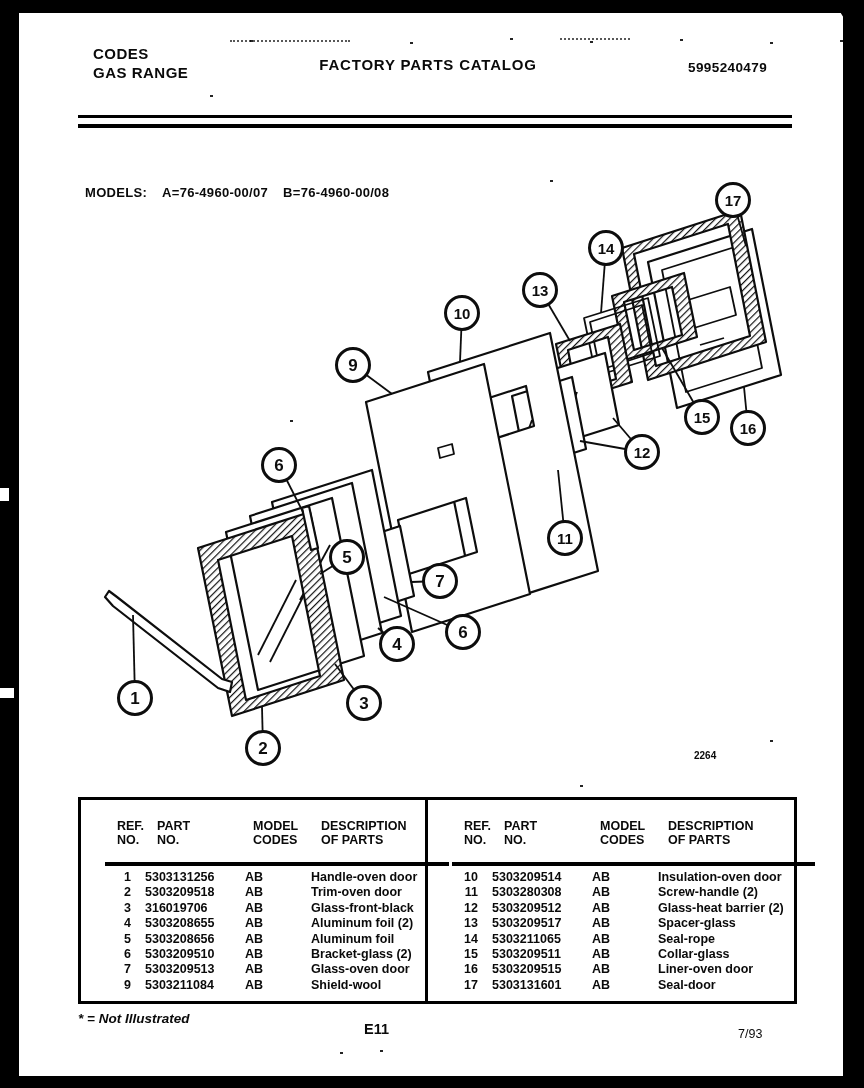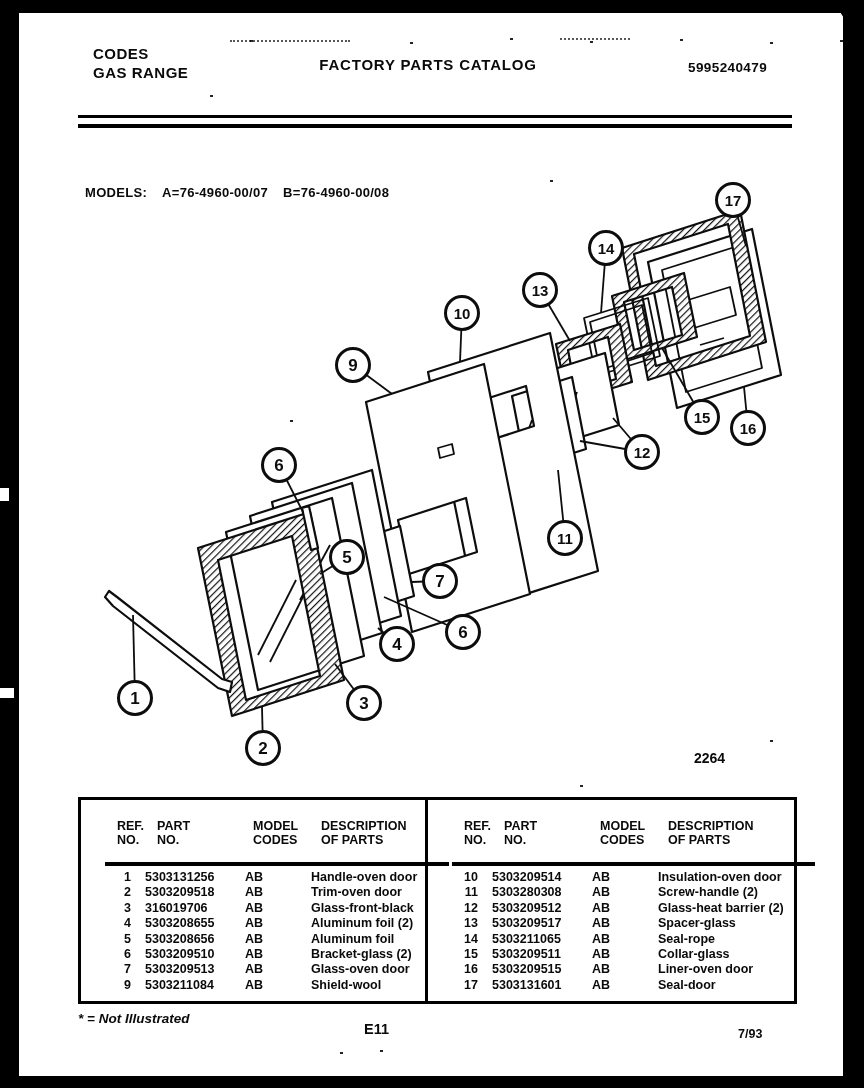--- a/index.html
+++ b/index.html
@@ -14,40 +14,40 @@
   .corner-blob{position:absolute;left:812px;top:0px;width:52px;height:52px;background:#000;
         clip-path:polygon(40% 0,100% 0,100% 100%,78% 62%);}
   .notch{position:absolute;background:#fff;}
   
   .brand{position:absolute;left:93px;top:44px;font-size:15px;font-weight:700;letter-spacing:.5px;line-height:19px;}
   .title{position:absolute;left:228px;top:56px;width:400px;text-align:center;font-size:15px;font-weight:700;letter-spacing:.8px;}
   .pubno{position:absolute;left:688px;top:60px;font-size:13.5px;font-weight:700;letter-spacing:.4px;}
   .rule{position:absolute;background:#000;}
   .models{position:absolute;left:85px;top:137px;font-size:13px;font-weight:700;letter-spacing:.3px;margin-top:48px;}
   .models span{margin-right:15px;}
-  .fig-num{position:absolute;left:694px;top:750px;font-size:14px;font-weight:700;}
+  .fig-num{position:absolute;left:694px;top:750px;font-size:10px;font-weight:700;}
   
   svg.diagram{position:absolute;left:0;top:0;}
   
   .ptable{position:absolute;left:78px;top:797px;width:713px;height:201px;border:3px solid #000;}
   .ptable .vdiv{position:absolute;left:344px;top:0;width:3px;height:100%;background:#000;}
   .half{position:absolute;top:12px;height:100%;margin-left:24px;}
   .half.l{left:0;width:344px;}
   .half.r{left:347px;right:0;width:363px;}
   .thead{position:absolute;top:7px;left:0;right:0;font-size:12.5px;font-weight:700;line-height:14px;}
   .thead span{position:absolute;white-space:pre;}
   .h-rule{position:absolute;left:0;right:0;top:50px;height:4px;background:#000;}
   .tbody{position:absolute;top:58px;left:0;right:0;}
   .prow{display:grid;grid-template-columns:40px 100px 66px auto;column-gap:0;
         font-size:12.5px;font-weight:700;line-height:15.4px;}
   .prow .ref{text-align:right;padding-right:14px;}
   
   .foot-note{position:absolute;left:78px;top:1011px;font-size:13.5px;font-weight:700;font-style:italic;}
   .foot-page{position:absolute;left:0;width:753px;top:1021px;text-align:center;font-size:14.5px;font-weight:700;}
-  .foot-date{position:absolute;left:738px;top:1027px;font-size:12.5px;font-weight:700;text-align:right;}
+  .foot-date{position:absolute;left:738px;top:1027px;font-size:12.5px;font-weight:400;text-align:right;}
   
   .speck{position:absolute;width:3px;height:2px;background:#000;opacity:.85;
      box-shadow:160px 2px #000,260px -2px #000,340px 1px #000,430px -1px #000,520px 2px #000,
      590px 0 #000,-40px 55px #000,300px 140px #000,520px 700px #000,330px 745px #000,
      40px 380px #000,760px 260px #000,130px 1010px #000,90px 1012px #000;}
   .dotline{position:absolute;border-top:2px dotted #000;opacity:.65;}
 </style>
 </head>
 <body>
 

